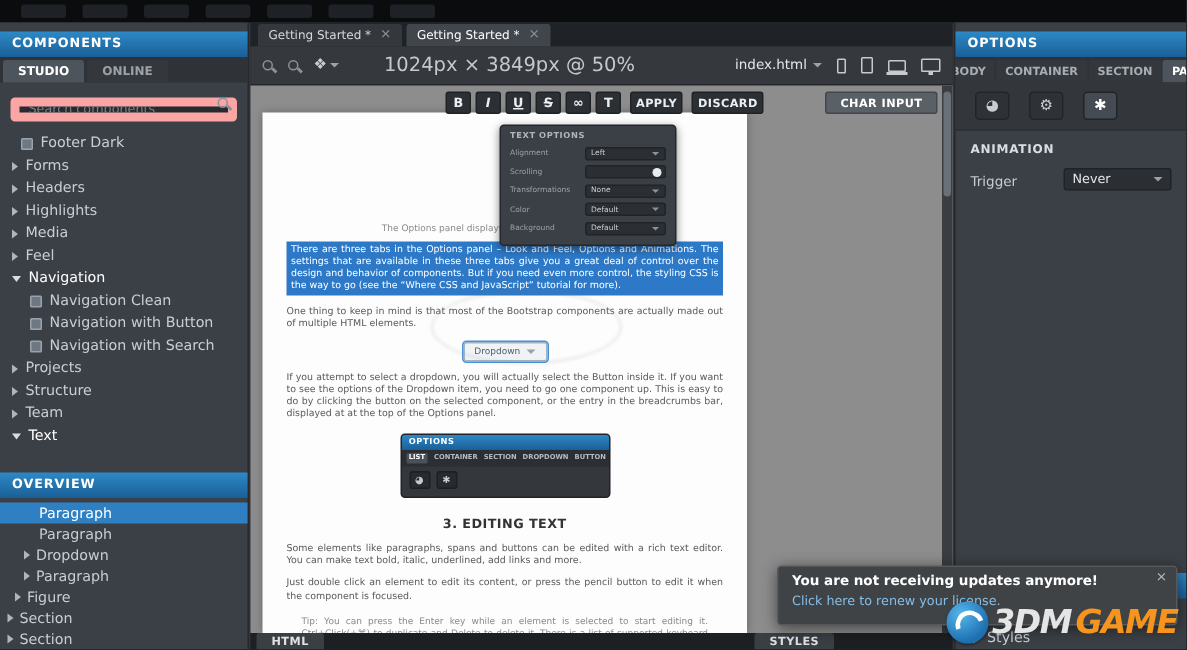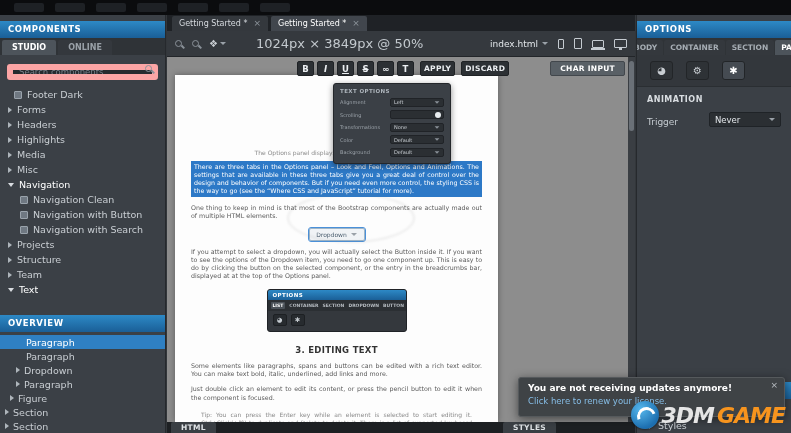--- a/index.html
+++ b/index.html
@@ -185,21 +185,21 @@
       <div class="citem">
           <span class="chev-r"></span>
           <span>Highlights</span>
         </div>
       <div class="citem">
           <span class="chev-r"></span>
           <span>Media</span>
         </div>
       <div class="citem">
           <span class="chev-r"></span>
-          <span>Misc</span>
+          <span>Feel</span>
         </div>
       <div class="citem exp">
           <span class="chev-d"></span>
           <span>Navigation</span>
         </div>
       <div class="citem ind2">
           <span class="blocky"></span>
           <span>Navigation Clean</span>
         </div>
       <div class="citem ind2">

